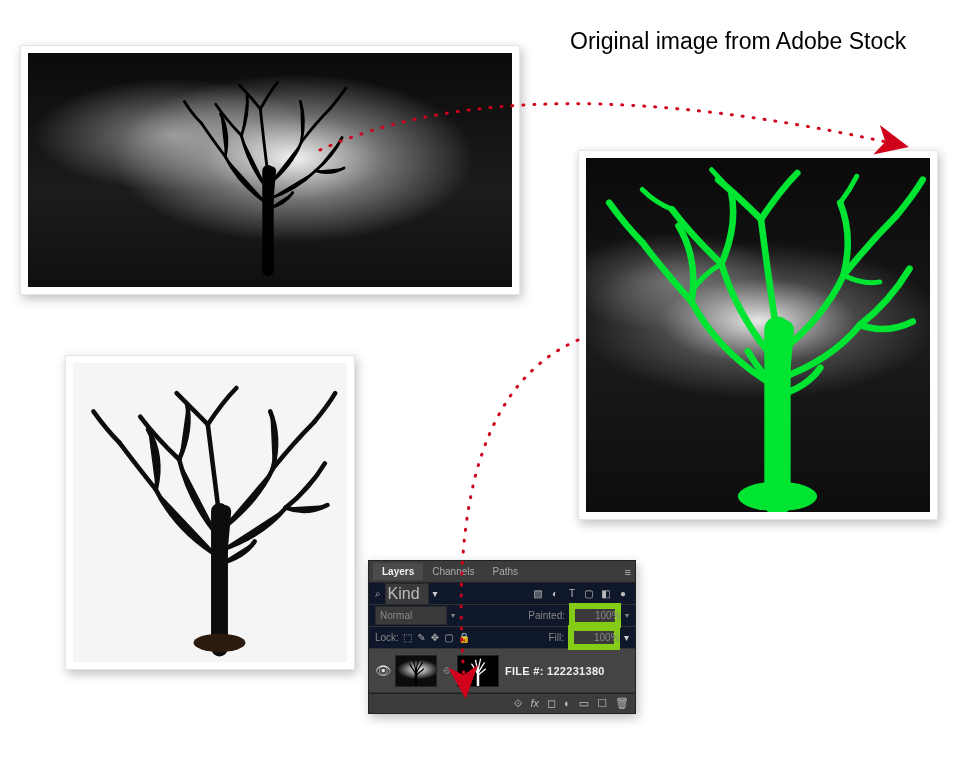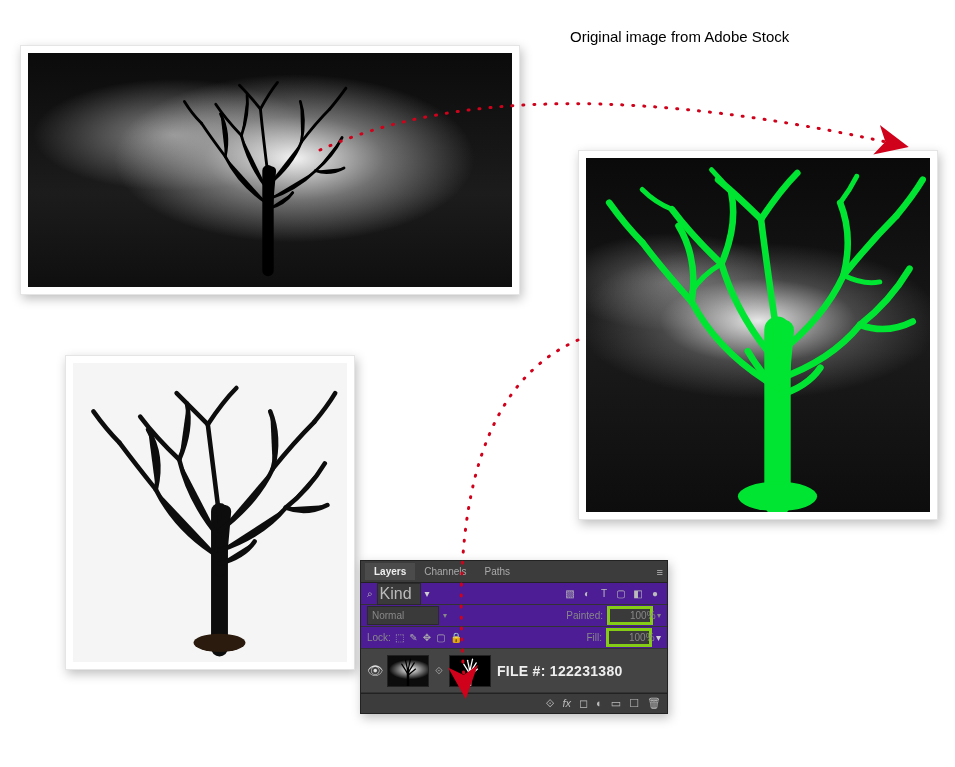--- a/index.html
+++ b/index.html
@@ -6,21 +6,21 @@
   body {
     width: 955px;
     height: 767px;
     background: #ffffff;
     font-family: Arial, sans-serif;
     position: relative;
     overflow: hidden;
   }
   .caption {
     position: absolute;
-    font-size: 15px;
+    font-size: 23px;
     color: #000;
   }
   .caption.top { top: 28px; left: 570px; }
   .caption.bottom { top: 690px; left: 645px; line-height: 1.35; }
 
   .photo-frame {
     position: absolute;
     background: #fff;
     border: 1px solid #e5e5e5;
     padding: 7px;
@@ -63,23 +63,23 @@
       linear-gradient(45deg, transparent 75%, #d9d9d9 75%),
       linear-gradient(-45deg, transparent 75%, #d9d9d9 75%);
     background-size: 12px 12px;
     background-position: 0 0, 0 6px, 6px -6px, -6px 0px;
   }
 
   
   .layers-panel {
     position: absolute;
     top: 560px;
-    left: 360px;
-    width: 308px;
-    background: #4c1d95;
+    left: 368px;
+    width: 268px;
+    background: #0f172a;
     border: 1px solid #222;
     box-shadow: 2px 4px 10px rgba(0,0,0,0.25);
     font-size: 10px;
     color: #cfcfcf;
     user-select: none;
   }
   .panel-tabs {
     display: flex;
     background: #3c3c3c;
     border-bottom: 1px solid #222;
@@ -121,21 +121,21 @@
     align-items:center; justify-content:center;
     color:#bbb; font-size:10px; cursor:pointer;
   }
   .blend-row .blend-mode {
     background:#3a3a3a; border:1px solid #2a2a2a; padding:3px 4px;
     color:#888; width:72px; display:inline-block;
   }
   .blend-row .chev { color:#888; font-size:8px; }
   .lbl { color:#888; }
   .val { text-align:center; color:#888; width:34px; display:inline-block;
-         border:3px solid #84cc16; background:#3a3a3a; padding:1px 20px; }
+         border:6px solid #84cc16; background:#3a3a3a; padding:1px 20px; }
   .lock-row .lock-icons { display:flex; gap:5px; }
   .lock-row .lock-icons span { color:#aaa; font-size:10px; cursor:pointer; }
 
   .layer-entry {
     display:flex; align-items:center; gap:6px;
     padding:6px 6px; height:44px;
     border-bottom:1px solid #333;
     background:#444;
   }
   .eye { width:14px; text-align:center; font-size:13px; cursor:pointer; color:#ddd; }
@@ -144,21 +144,21 @@
     position:relative; overflow:hidden; flex-shrink:0;
   }
   .thumb.mask { background:#000; }
   .thumb.mask .tiny-tree { filter: brightness(10); }
   .thumb .tiny-sky {
     position:absolute; inset:0;
     background: radial-gradient(ellipse 30px 14px at 55% 45%, #fff, rgba(0,0,0,0) 70%), #0c0c0c;
   }
   .link { color:#aaa; font-size:10px; cursor:pointer; }
   .layer-name {
-    font-size:14px; color:#eee; font-weight:bold;
+    font-size:11px; color:#eee; font-weight:bold;
     letter-spacing:0.3px;
   }
   .panel-footer {
     display:flex; justify-content:flex-end; gap:8px;
     padding:3px 6px; height:20px;
     background:#3c3c3c; border-top:1px solid #222;
   }
   .panel-footer span { color:#bbb; font-size:11px; cursor:pointer; }
   .tiny-tree { position:absolute; left:50%; top:50%; transform:translate(-50%,-48%); }
 

